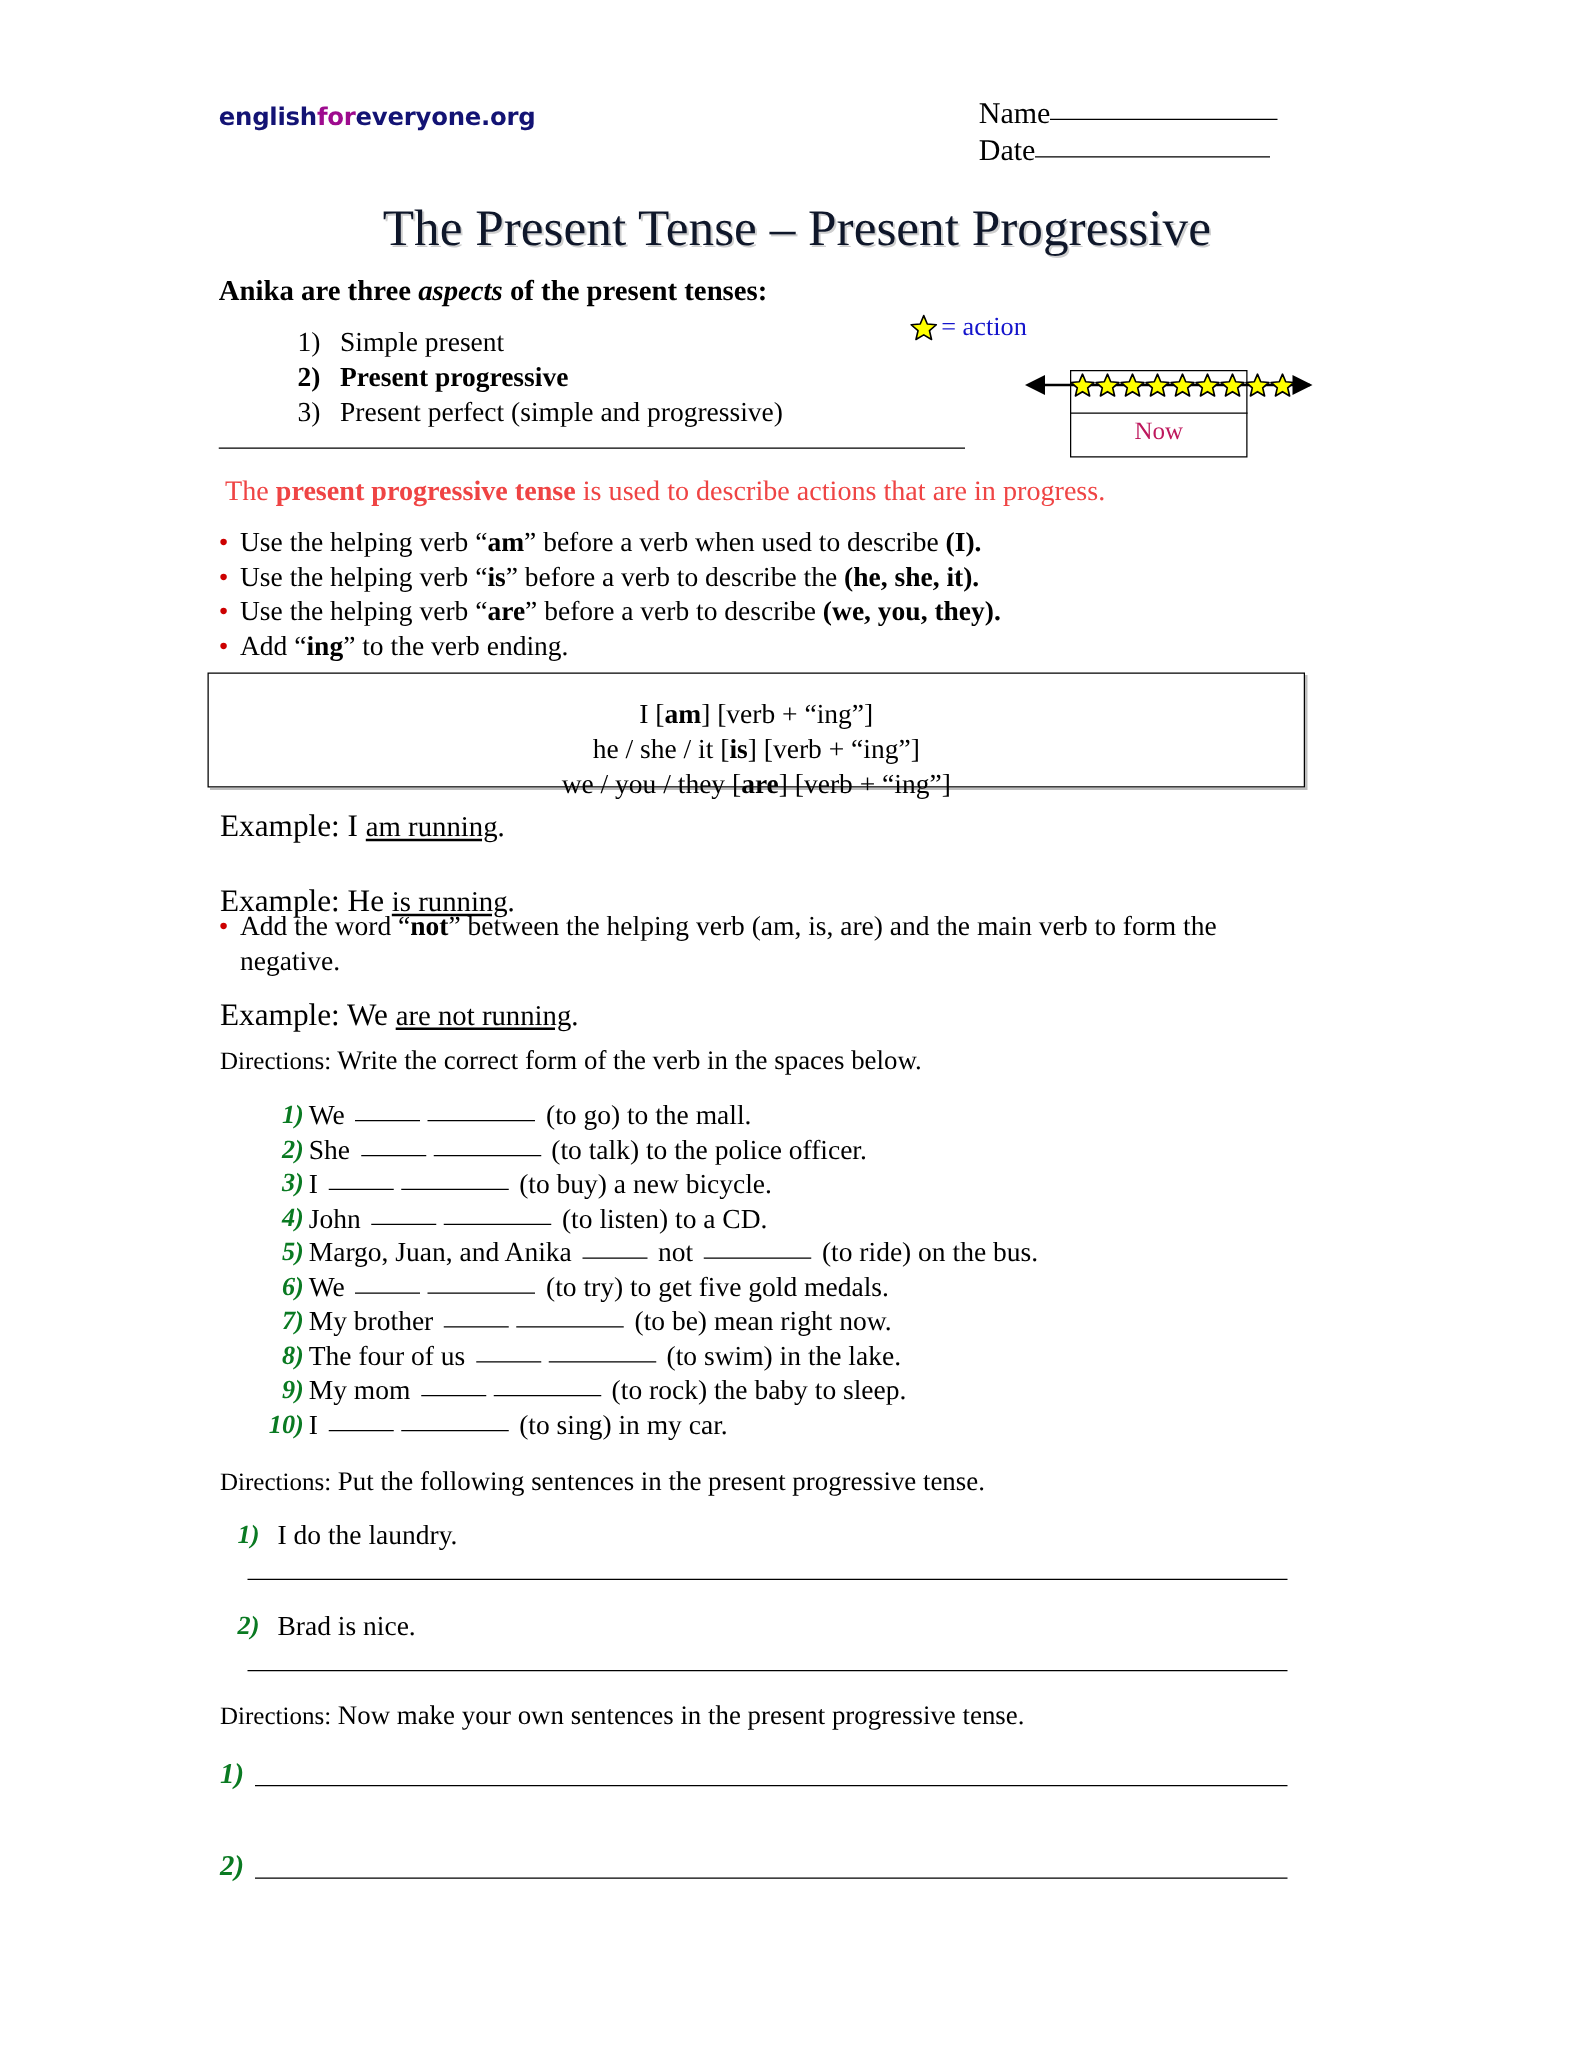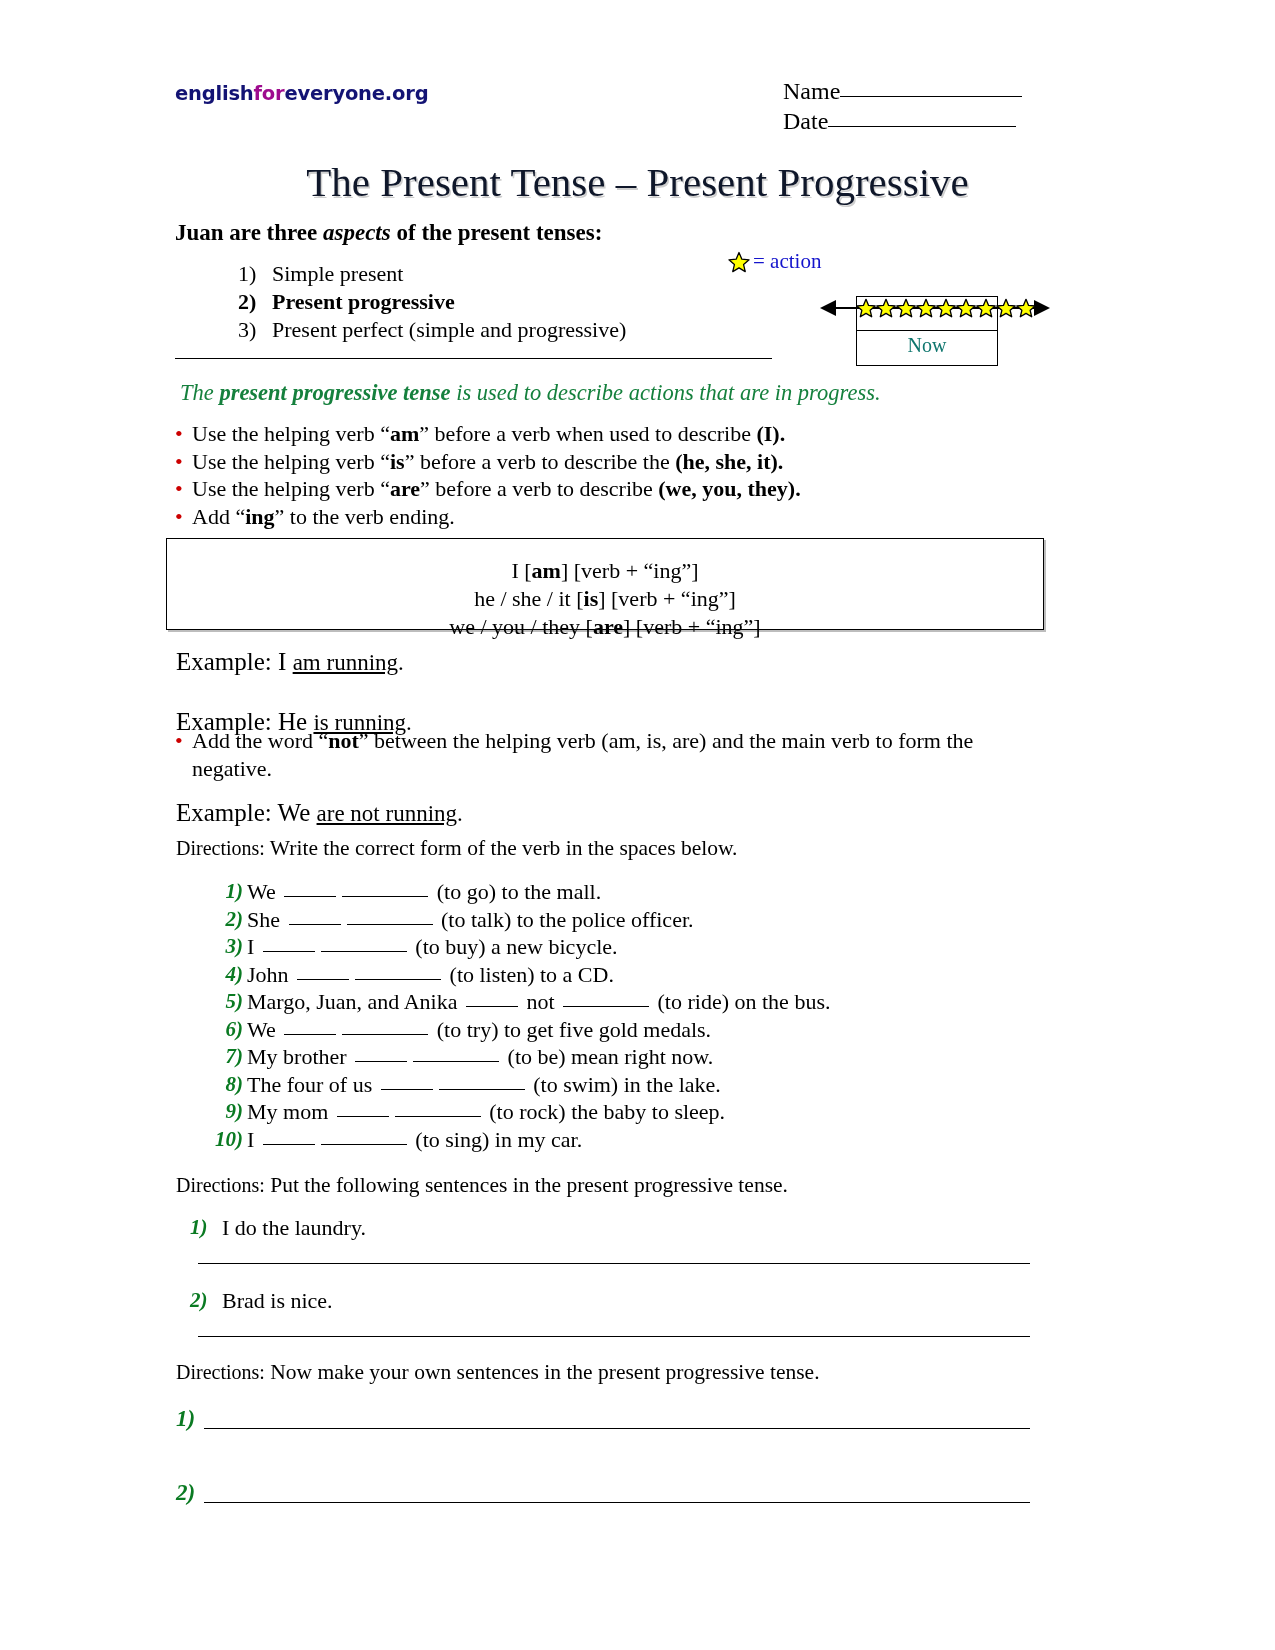--- a/index.html
+++ b/index.html
@@ -104,34 +104,34 @@
     position: absolute; left: 136px; top: 12px; width: 142px; height: 70px;
     border: 1.6px solid #000;
     background: transparent;
   }
   .tl-box-inner {
     position: absolute; left: 136px; top: 46px; width: 142px;
     border-top: 1.4px solid #000;
   }
   .tl-now {
     position: absolute; left: 136px; top: 50px; width: 142px;
-    text-align: center; font-size: 20px; color: #0f766e;
+    text-align: center; font-size: 20px; color: #be185d;
   }
 
   .tl-stars {
     position: absolute; left: 136px; top: 10px; width: 142px; height: 28px;
     display: flex; align-items: center; justify-content: space-between;
     padding: 0 0px;
   }
   .tl-stars .star-glyph { width: 20px; height: 20px; display: block; }
 
   
   .rule-sentence {
     position: absolute; left: 180px; top: 360px;
-    font-size: 22.5px; color: #15803d; white-space: nowrap; font-style: italic;
+    font-size: 22.5px; color: #ef4444; white-space: nowrap;
   }
   .rule-sentence b { font-weight: bold; }
 
   
   .bullets { position: absolute; left: 175px; top: 400px; width: 890px; }
   .bullet { font-size: 22px; line-height: 27.5px; position: relative; padding-left: 17px; }
   .bullet .dot {
     position: absolute; left: 0px; top: 0px;
     color: #cc0000; font-size: 22px; line-height: 27.5px;
   }
@@ -214,21 +214,21 @@
       </div>
       <div class="nd-row nd-date">
         <span class="nd-label">Date</span><span class="nd-rule"></span>
       </div>
     </div>
   </div>
 
   <div class="title">The Present Tense – Present Progressive</div>
 
   <div class="intro-head">
-    <span>Juan are three </span><em>aspects</em><span> of the present tenses:</span>
+    <span>Anika are three </span><em>aspects</em><span> of the present tenses:</span>
   </div>
 
   <div class="aspects">
     <div class="aspect-row">
       <span class="num">1)</span><span>Simple present</span>
     </div>
     <div class="aspect-row bold">
       <span class="num">2)</span><span>Present progressive</span>
     </div>
     <div class="aspect-row">

